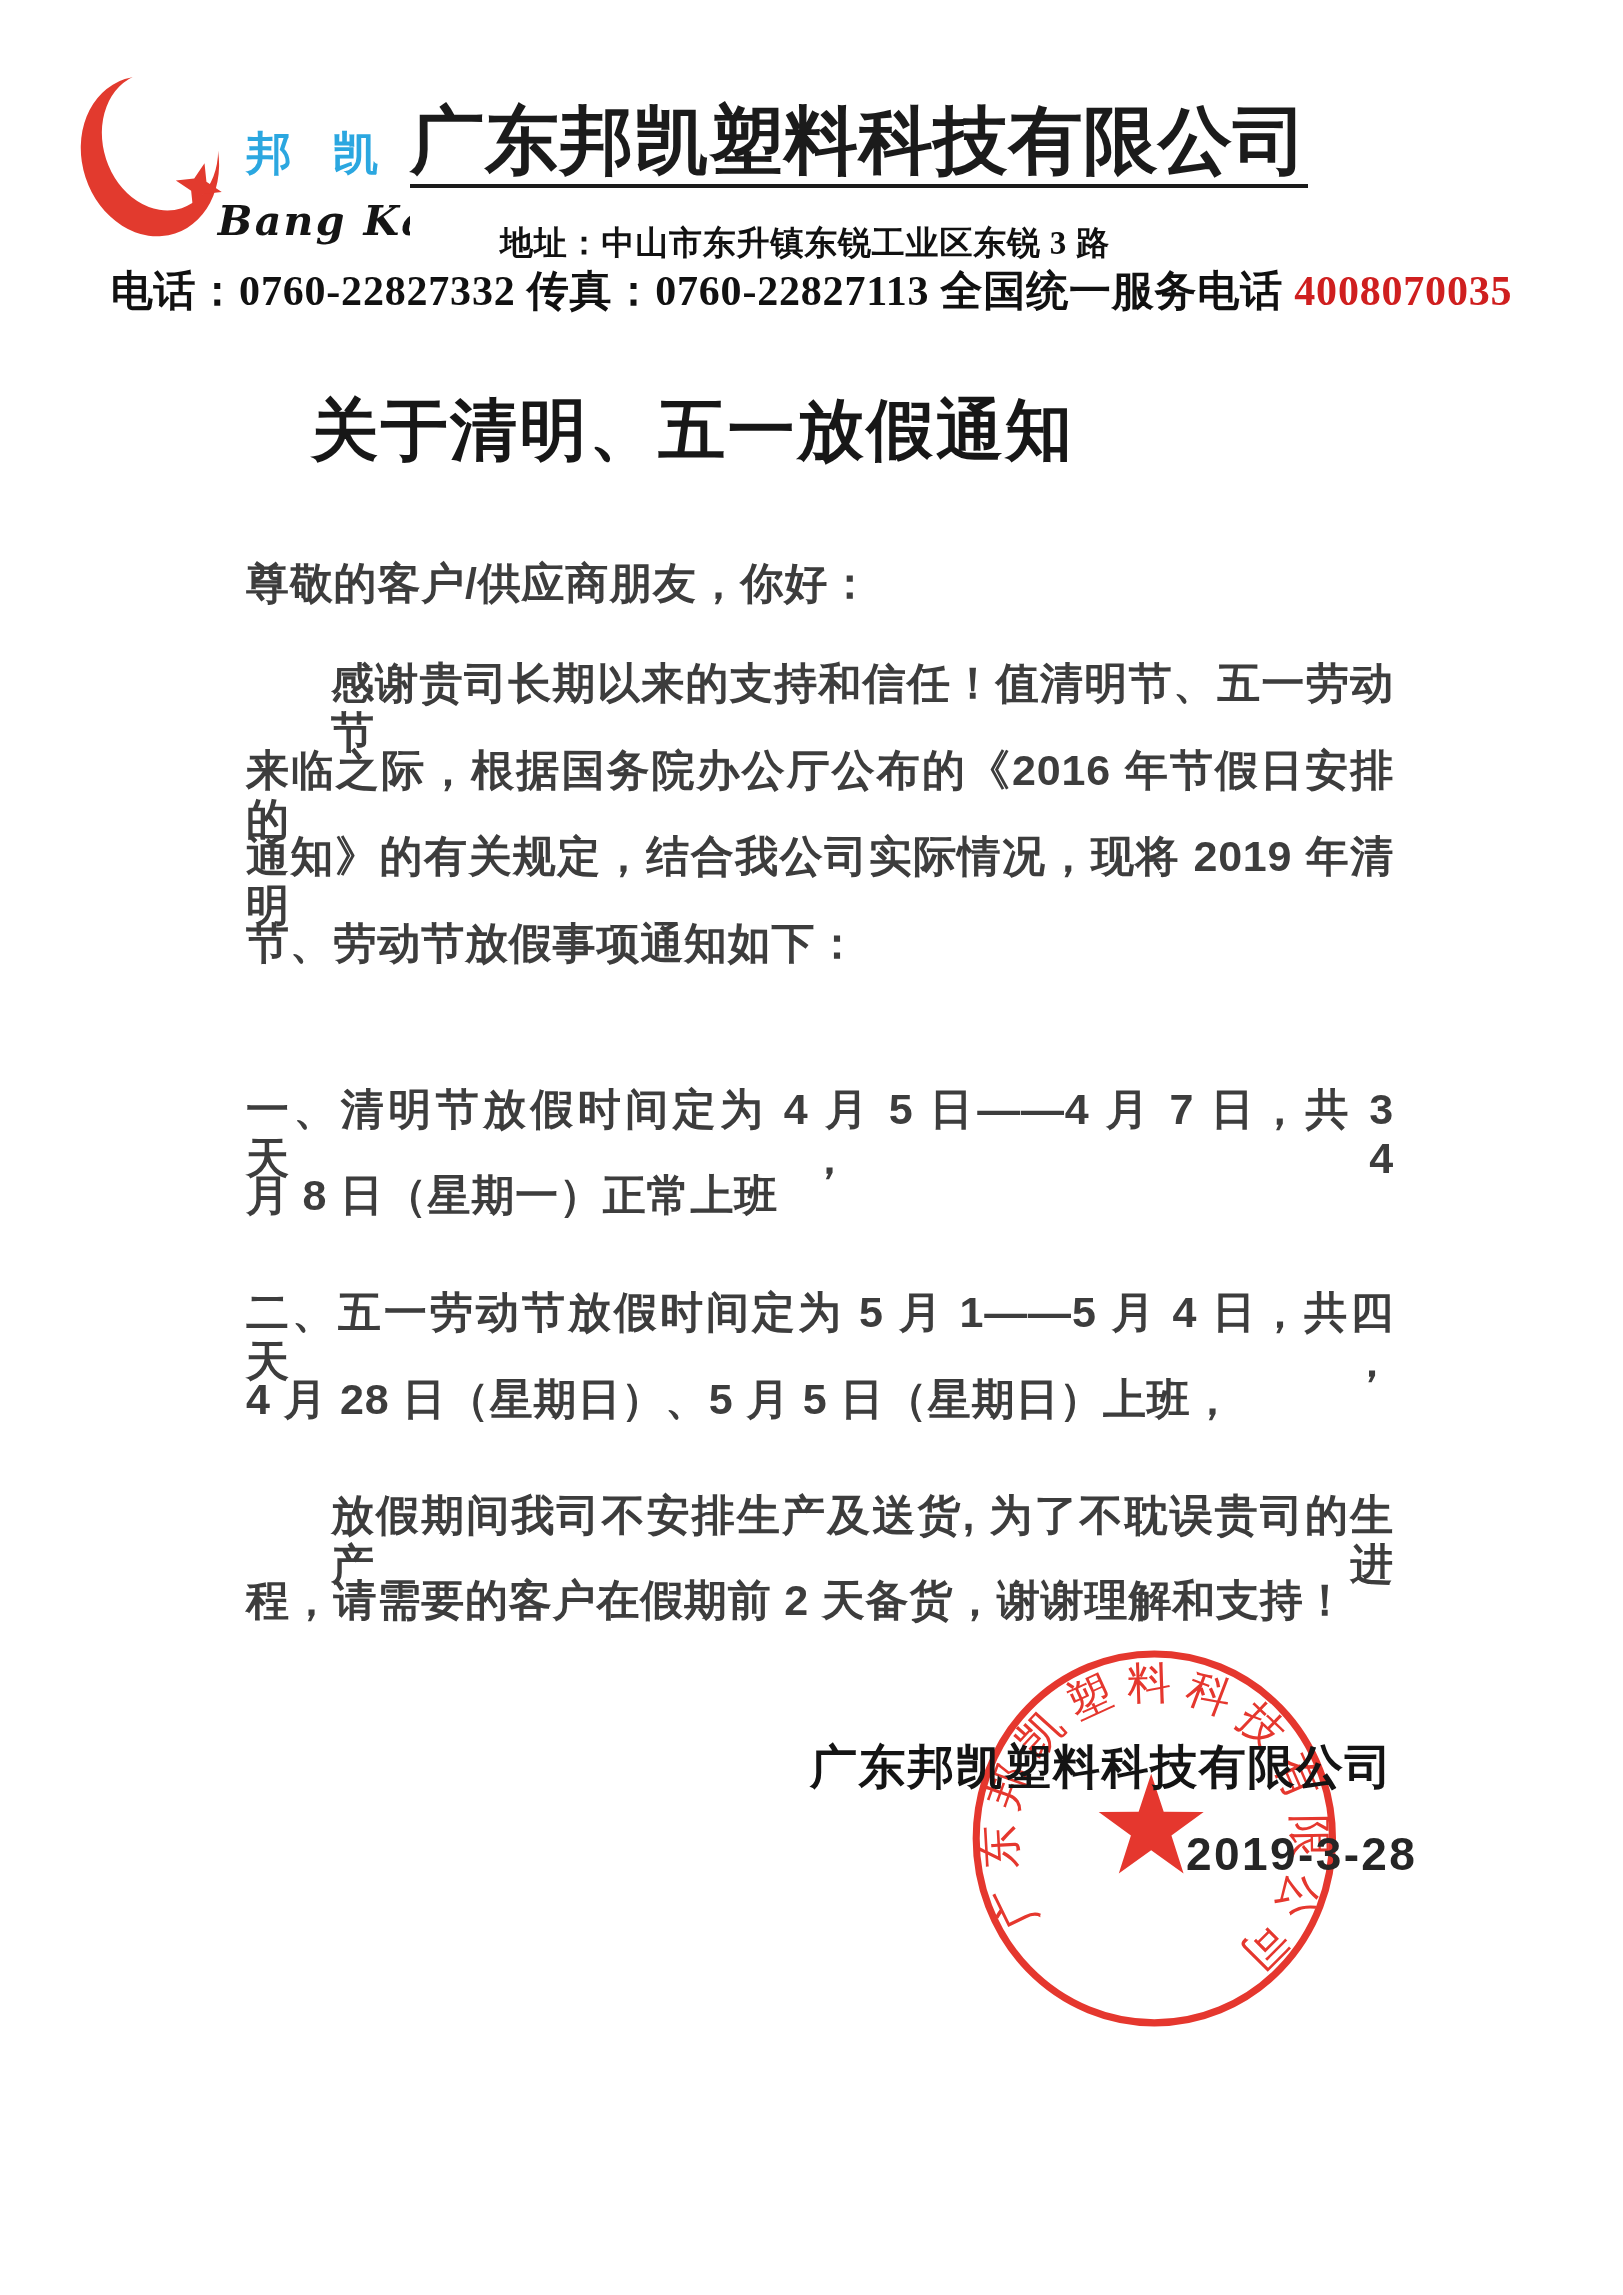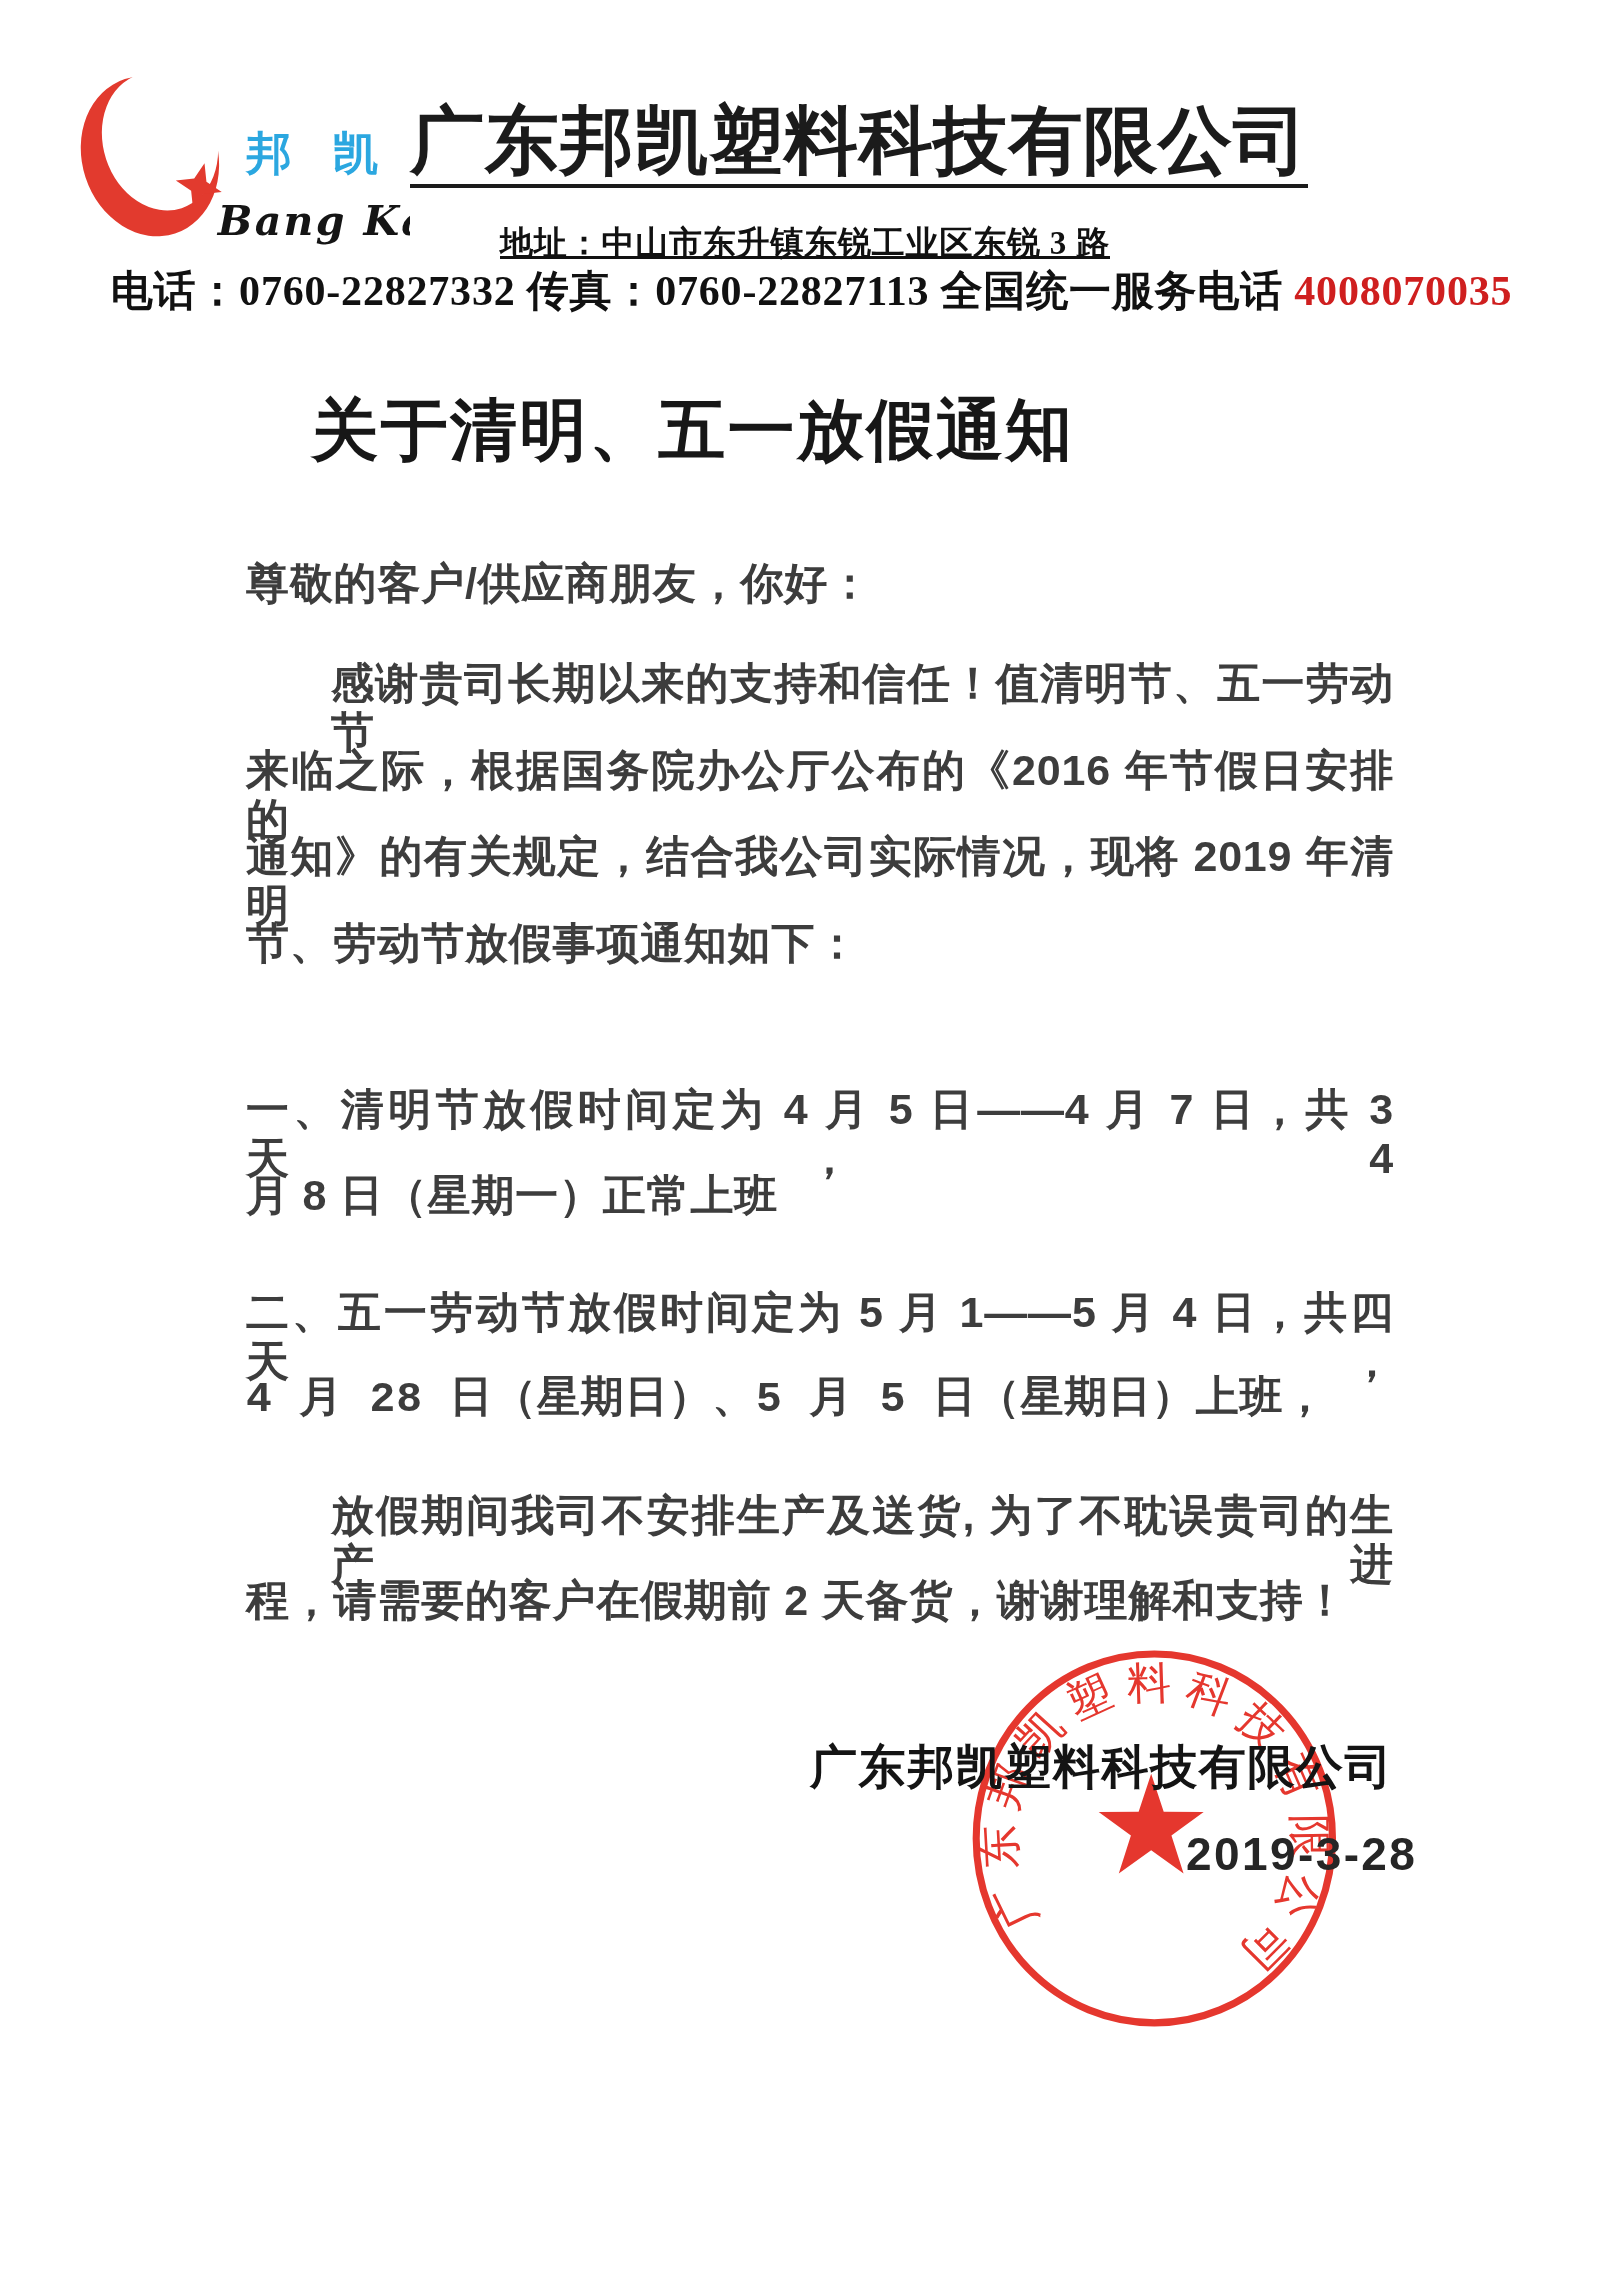--- a/index.html
+++ b/index.html
@@ -10,21 +10,21 @@
   
   .logo-svg{position:absolute;left:79px;top:68px;z-index:1;}
   .hdr-company{
     position:absolute;left:410px;top:104px;z-index:2;
     font-family:"Liberation Serif",serif;font-weight:bold;font-size:74px;line-height:1;
     color:#1b1b1b;letter-spacing:0.8px;border-bottom:4.7px solid #1b1b1b;padding-bottom:6.3px;
     white-space:nowrap;
   }
   .hdr-address{
     position:absolute;left:0;top:221px;width:1610px;text-align:center;
-    font-weight:bold;font-size:33px;color:#111;letter-spacing:0.8px;white-space:nowrap;text-decoration:underline;
+    font-weight:bold;font-size:33px;color:#111;letter-spacing:0.8px;white-space:nowrap;
   }
   .hdr-phone{
     position:absolute;left:0;top:263px;width:1623px;text-align:center;
     font-weight:bold;font-size:42px;color:#111;letter-spacing:0.8px;white-space:nowrap;
   }
   .hdr-phone .red{color:#cf1f1f;}
   
   .doc-title{
     position:absolute;left:0;top:385px;width:1386px;text-align:center;
     font-weight:bold;font-size:67px;color:#171717;letter-spacing:2.4px;white-space:nowrap;
@@ -75,21 +75,21 @@
 
   <div id="body-lines">
       <div class="body-line" style="top: 559px;">尊敬的客户/供应商朋友，你好：</div>
       <div class="body-line fill ind" style="top: 659px;">感谢贵司长期以来的支持和信任！值清明节、五一劳动节</div>
       <div class="body-line fill" style="top: 746px;">来临之际，根据国务院办公厅公布的《2016 年节假日安排的</div>
       <div class="body-line fill" style="top: 832px;">通知》的有关规定，结合我公司实际情况，现将 2019 年清明</div>
       <div class="body-line" style="top: 919px;">节、劳动节放假事项通知如下：</div>
       <div class="body-line fill" style="top: 1085px;">一、清明节放假时间定为 4 月 5 日——4 月 7 日，共 3 天，4</div>
       <div class="body-line" style="top: 1171px;">月 8 日（星期一）正常上班</div>
       <div class="body-line fill" style="top: 1288px;">二、五一劳动节放假时间定为 5 月 1——5 月 4 日，共四天，</div>
-      <div class="body-line" style="top: 1375px; font-family: Liberation Mono, monospace;">4 月 28 日（星期日）、5 月 5 日（星期日）上班，</div>
+      <div class="body-line" style="top: 1375px;">4 月 28 日（星期日）、5 月 5 日（星期日）上班，</div>
       <div class="body-line fill ind" style="top: 1491px;">放假期间我司不安排生产及送货, 为了不耽误贵司的生产进</div>
       <div class="body-line" style="top: 1576px;">程，请需要的客户在假期前 2 天备货，谢谢理解和支持！</div>
     </div>
 
   <svg class="stamp-svg" width="402" height="426" viewBox="0 0 510 540">
     <ellipse cx="244" cy="254" rx="226" ry="234" fill="none" stroke="#e5372e" stroke-width="9"></ellipse>
     <defs>
       <path id="stampTextArc" d="M 98.2 356.1 A 178 178 0 1 1 346.1 399.8" fill="none"></path>
     </defs>
     <text font-family="Liberation Serif, serif" font-size="56" fill="#e5372e">

